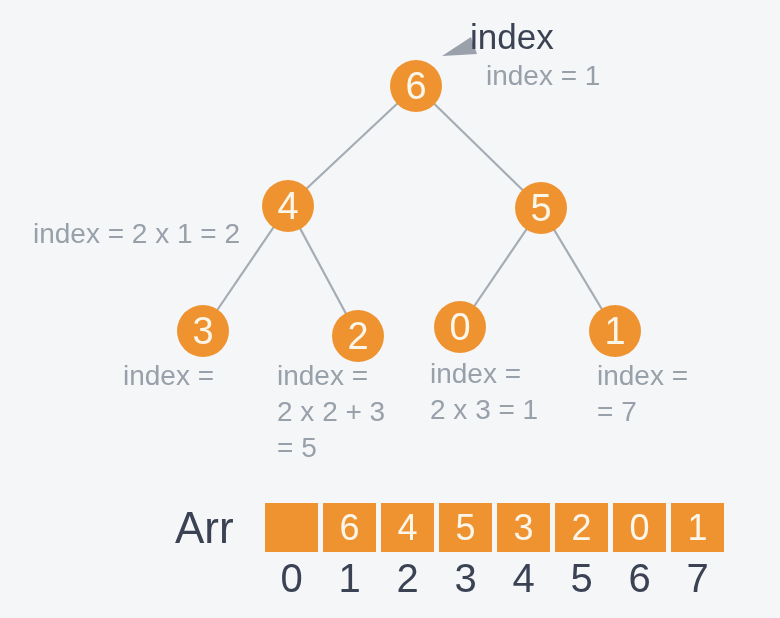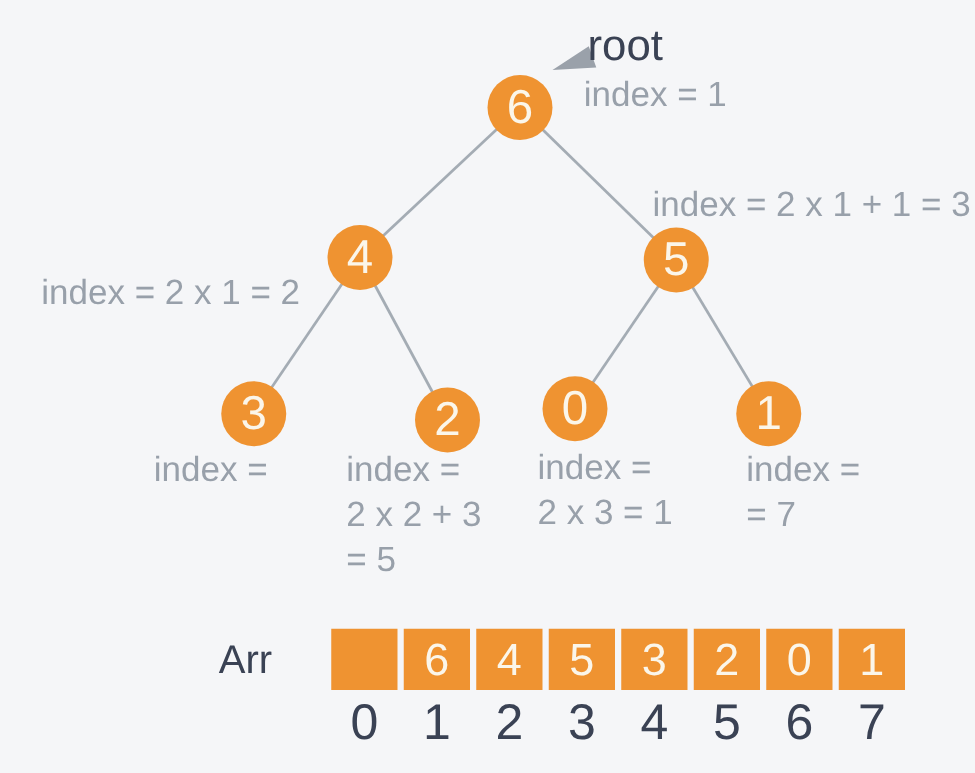--- a/index.html
+++ b/index.html
@@ -34,33 +34,33 @@
     line-height: 38px;
     white-space: nowrap;
   }
   .gray-label {
     position: absolute;
     color: #98a0aa;
     font-size: 28px;
     line-height: 36px;
     white-space: nowrap;
   }
-  .lbl-index1 { left: 467px; top: 58px; text-align: right; }
+  .lbl-index1 { left: 486px; top: 58px; text-align: right; }
   .lbl-index2 { left: 33px;  top: 192px; margin-top: 24px; }
   .lbl-index3 { left: 522px; top: 146px; }
   .lbl-n3 { left: 123px; top: 358px; }
   .lbl-n2 { left: 277px; top: 358px; }
   .lbl-n0 { left: 430px; top: 356px; }
   .lbl-n1 { left: 597px; top: 358px; }
   .arr-label {
     position: absolute;
     left: 175px; top: 503px;
     width: 70px; height: 49px;
     color: #3a4254;
-    font-size: 32px;
+    font-size: 44px;
     line-height: 49px;
   }
   .cells {
     position: absolute;
     left: 265px; top: 503px;
     display: flex;
     gap: 5px;
   }
   .cell {
     width: 53px; height: 49px;
@@ -100,25 +100,24 @@
   </svg>
 
   <div class="node" style="left:390px; top:60px;">6</div>
   <div class="node" style="left:262px; top:180px;">4</div>
   <div class="node" style="left:515px; top:182px;">5</div>
   <div class="node" style="left:177px; top:305px;">3</div>
   <div class="node" style="left:332px; top:310px;">2</div>
   <div class="node" style="left:434px; top:301px;">0</div>
   <div class="node" style="left:589px; top:305px;">1</div>
 
-  <div class="root-label">root</div>
+  <div class="root-label">index</div>
 
   <div class="gray-label lbl-index1">index = 1</div>
   <div class="gray-label lbl-index2">index = 2 x 1 = 2</div>
-  <div class="gray-label lbl-index3">index = 2 x 1 + 1 = 3</div>
 
   <div class="gray-label lbl-n3">
     <div>index =</div>
   </div>
   <div class="gray-label lbl-n2">
     <div>index =</div>
     <div>2 x 2 + 3</div>
     <div>= 5</div>
   </div>
   <div class="gray-label lbl-n0">

